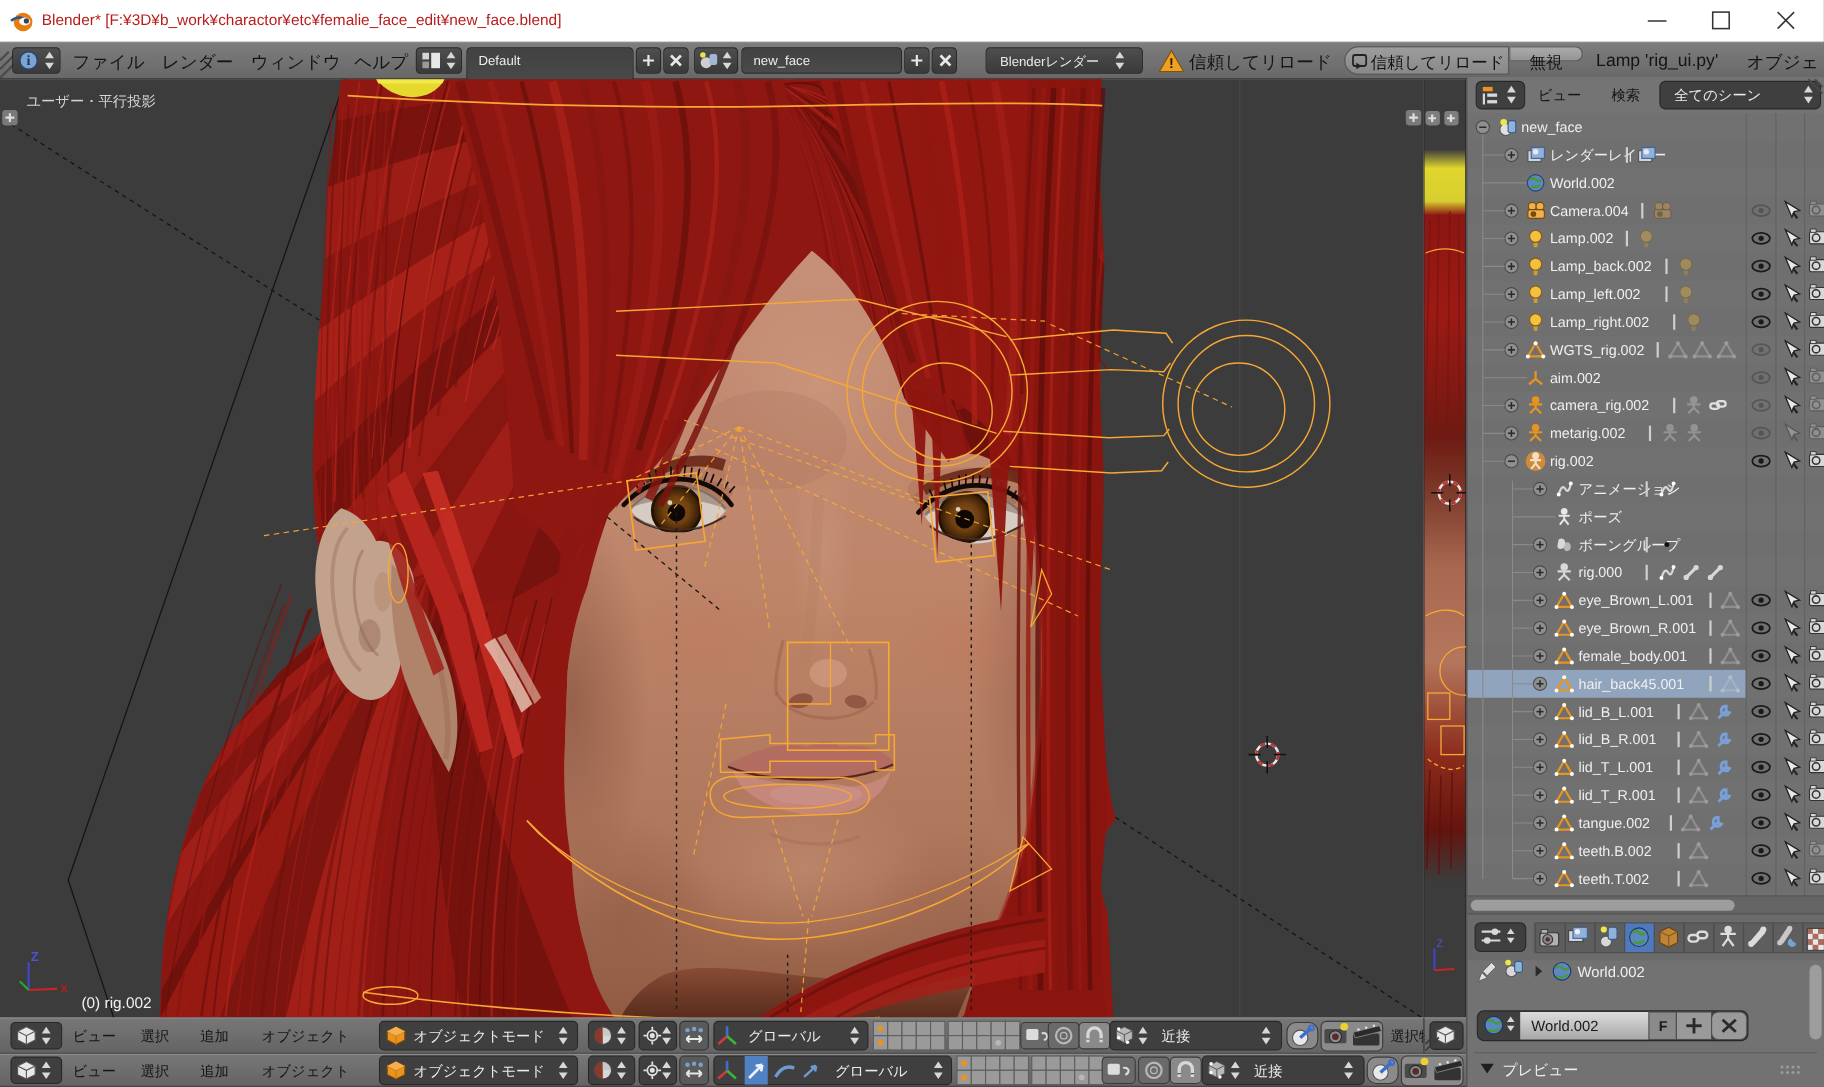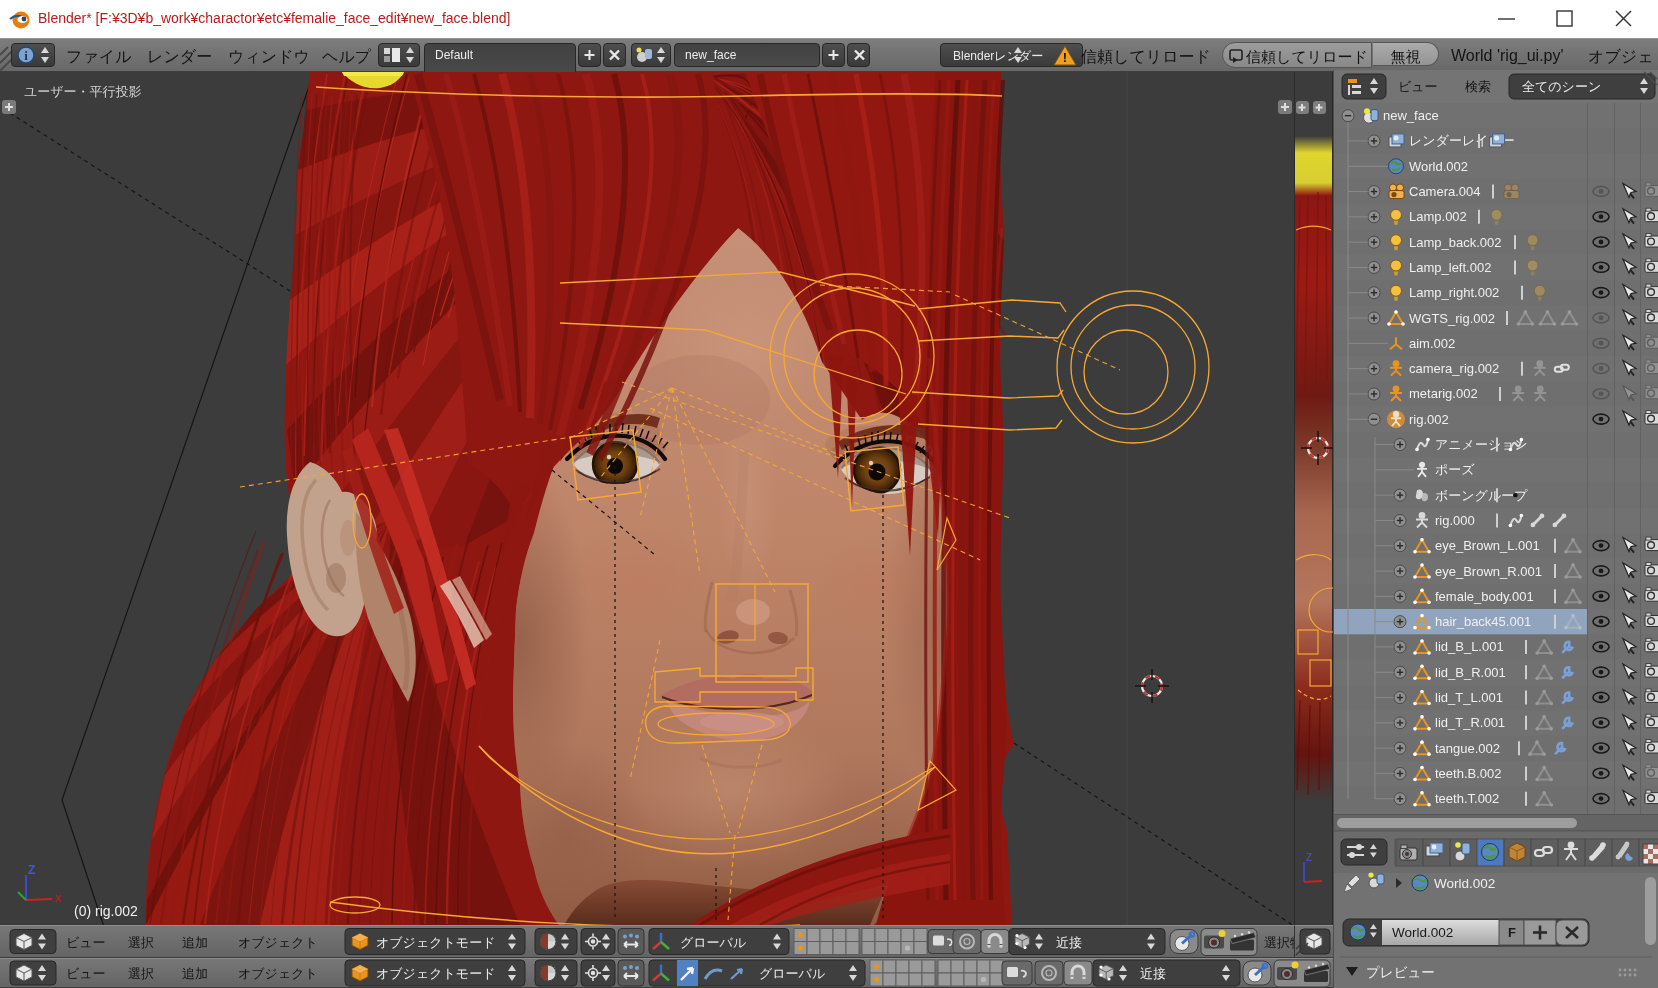--- a/index.html
+++ b/index.html
@@ -88,39 +88,39 @@
     <svg class="abs" style="left:822px;top:4px" width="50" height="24">
       <g stroke="#e8e8e8" stroke-width="2">
         <line x1="6.5" y1="12" x2="16.5" y2="12"></line>
         <line x1="11.5" y1="7" x2="11.5" y2="17"></line>
       </g>
       <g stroke="#e8e8e8" stroke-width="2.4">
         <line x1="33.0" y1="7.5" x2="42.0" y2="16.5"></line>
         <line x1="33.0" y1="16.5" x2="42.0" y2="7.5"></line>
       </g>
     </svg>
-    <div class="dbtn" style="left:940px;top:4px;width:143px;height:24px;padding:4px 0 0 12px">Blenderレンダー</div>
+    <div class="dbtn" style="left:896px;top:4px;width:143px;height:24px;padding:4px 0 0 12px">Blenderレンダー</div>
     <svg class="abs" style="left:1014px;top:8px" width="10" height="18">
       <g transform="translate(0,0) scale(1.0)" fill="#d8d8d8">
         <path d="M0,6 L4,0 L8,6 Z"></path>
         <path d="M0,10 L4,16 L8,10 Z"></path>
       </g>
     </svg>
     <svg class="abs" style="left:1053px;top:5px" width="24" height="24">
       <path d="M12,2 L23,21 L1,21 Z" fill="#f0a020" stroke="#7a5510" stroke-width="1"></path>
       <text x="12" y="18" font-size="13" font-weight="bold" text-anchor="middle" fill="#201505">!</text>
     </svg>
     <div class="menu" style="left:1081px">信頼してリロード</div>
     <div class="lbtn" style="left:1222px;top:3px;width:150px;height:26px;border-radius:13px 0 0 13px;padding-top:5px;padding-left:20px">信頼してリロード</div>
     <svg class="abs" style="left:1228px;top:8px" width="18" height="18">
       <rect x="2" y="3" width="12" height="10" rx="2" fill="none" stroke="#222" stroke-width="1.6"></rect>
       <path d="M5,16 L10,13 L5,10 Z" fill="#222"></path>
     </svg>
-    <div class="lbtn" style="left:1373px;top:3px;width:66px;height:24px;border-radius:0 13px 13px 0;border-left:none;padding-top:5px;background:linear-gradient(#ababab,#949494)">無視</div>
-    <div class="menu" style="left:1451px">World 'rig_ui.py'</div>
+    <div class="lbtn" style="left:1373px;top:3px;width:66px;height:14px;border-radius:0 13px 13px 0;border-left:none;padding-top:5px;background:linear-gradient(#ababab,#949494)">無視</div>
+    <div class="menu" style="left:1451px">Lamp 'rig_ui.py'</div>
     <div class="menu" style="left:1588px">オブジェクト</div>
   </div>
 <svg class="abs" style="left:0;top:72px" width="1294" height="853" viewBox="0 72 1294 853">
 <defs>
 <linearGradient id="gskin" x1="0" y1="0" x2="0" y2="1">
  <stop offset="0" stop-color="#c69078"></stop>
         <stop offset="0.45" stop-color="#bd8468"></stop>
         <stop offset="0.8" stop-color="#ad755a"></stop>
         <stop offset="1" stop-color="#8e5941"></stop>
 </linearGradient>

